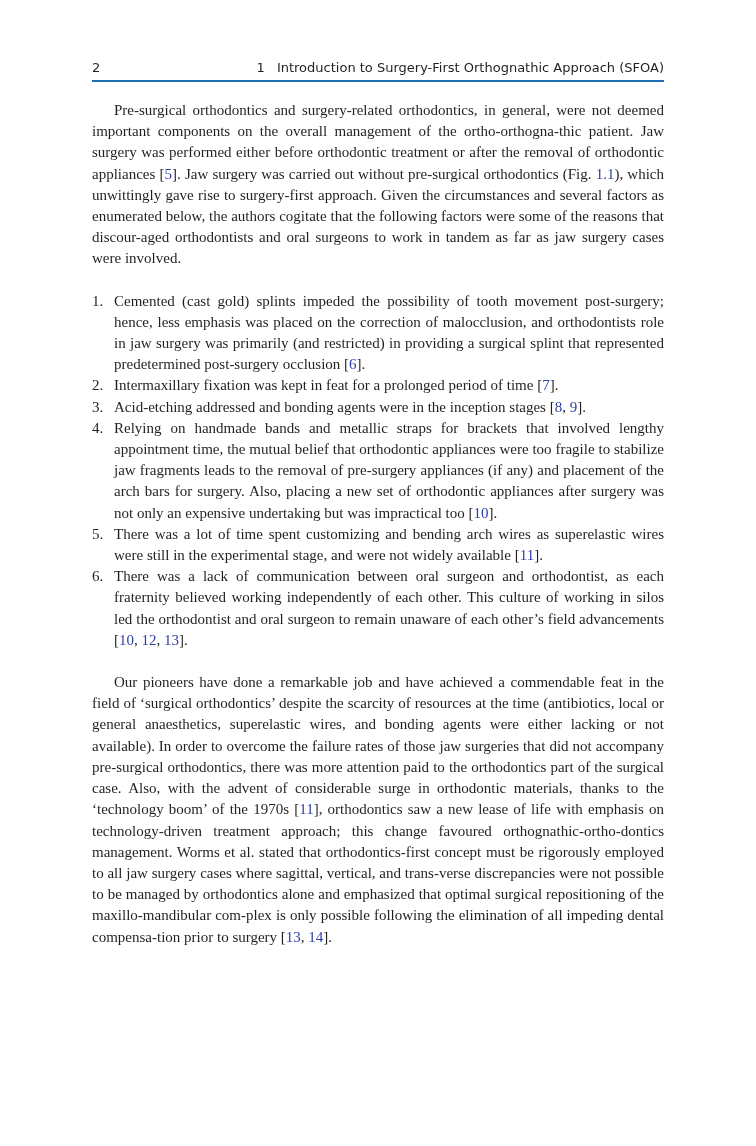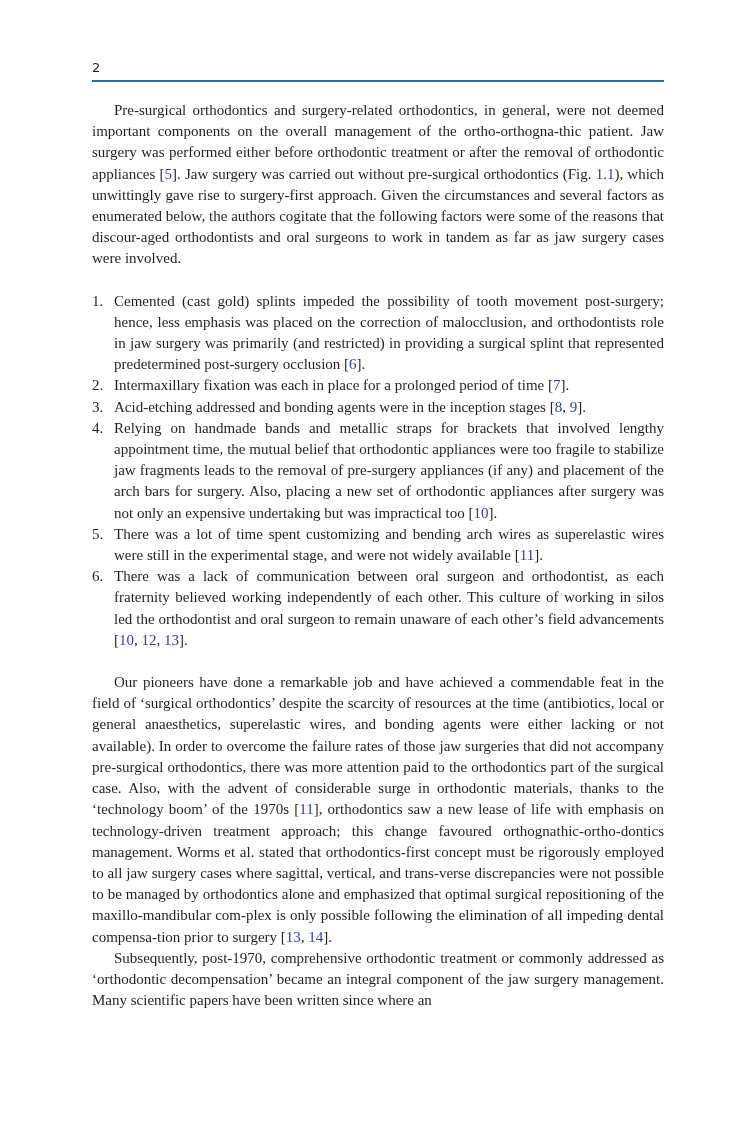--- a/index.html
+++ b/index.html
@@ -23,31 +23,33 @@
   .list li { position: relative; padding-left: 22px; }
   .list li .num { position: absolute; left: 0; top: 0; }
   a.ref { color: #2b3fa8; text-decoration: none; }
 </style>
 </head>
 <body>
 
 <div class="page">
   <div class="header">
     <span class="pnum">2</span>
+    <span class="running">
+      <span class="chap">1</span><span>Introduction to Surgery-First Orthognathic Approach (SFOA)</span>
+    </span>
   </div>
 
   <div class="body">
     <p><span>Pre-surgical orthodontics and surgery-related orthodontics, in general, were not deemed important components on the overall management of the ortho-orthogna-thic patient. Jaw surgery was performed either before orthodontic treatment or after the removal of orthodontic appliances [</span><a class="ref" href="#">5</a><span>]. Jaw surgery was carried out without pre-surgical orthodontics (Fig. </span><a class="ref" href="#">1.1</a><span>), which unwittingly gave rise to surgery-first approach. Given the circumstances and several factors as enumerated below, the authors cogitate that the following factors were some of the reasons that discour-aged orthodontists and oral surgeons to work in tandem as far as jaw surgery cases were involved.</span></p>
 
     <ol class="list">
       <li><span class="num">1.</span><span>Cemented (cast gold) splints impeded the possibility of tooth movement post-surgery; hence, less emphasis was placed on the correction of malocclusion, and orthodontists role in jaw surgery was primarily (and restricted) in providing a surgical splint that represented predetermined post-surgery occlusion [</span><span class="refs"><a class="ref" href="#">6</a></span><span>].</span></li>
-      <li><span class="num">2.</span><span>Intermaxillary fixation was each in place for a prolonged period of time [</span><span class="refs"><a class="ref" href="#">7</a></span><span>].</span></li>
+      <li><span class="num">2.</span><span>Intermaxillary fixation was kept in feat for a prolonged period of time [</span><span class="refs"><a class="ref" href="#">7</a></span><span>].</span></li>
       <li><span class="num">3.</span><span>Acid-etching addressed and bonding agents were in the inception stages [</span><span class="refs"><a class="ref" href="#">8</a>, <a class="ref" href="#">9</a></span><span>].</span></li>
       <li><span class="num">4.</span><span>Relying on handmade bands and metallic straps for brackets that involved lengthy appointment time, the mutual belief that orthodontic appliances were too fragile to stabilize jaw fragments leads to the removal of pre-surgery appliances (if any) and placement of the arch bars for surgery. Also, placing a new set of orthodontic appliances after surgery was not only an expensive undertaking but was impractical too [</span><span class="refs"><a class="ref" href="#">10</a></span><span>].</span></li>
       <li><span class="num">5.</span><span>There was a lot of time spent customizing and bending arch wires as superelastic wires were still in the experimental stage, and were not widely available [</span><span class="refs"><a class="ref" href="#">11</a></span><span>].</span></li>
       <li><span class="num">6.</span><span>There was a lack of communication between oral surgeon and orthodontist, as each fraternity believed working independently of each other. This culture of working in silos led the orthodontist and oral surgeon to remain unaware of each other’s field advancements [</span><span class="refs"><a class="ref" href="#">10</a>, <a class="ref" href="#">12</a>, <a class="ref" href="#">13</a></span><span>].</span></li>
     </ol>
 
     <p><span>Our pioneers have done a remarkable job and have achieved a commendable feat in the field of ‘surgical orthodontics’ despite the scarcity of resources at the time (antibiotics, local or general anaesthetics, superelastic wires, and bonding agents were either lacking or not available). In order to overcome the failure rates of those jaw surgeries that did not accompany pre-surgical orthodontics, there was more attention paid to the orthodontics part of the surgical case. Also, with the advent of considerable surge in orthodontic materials, thanks to the ‘technology boom’ of the 1970s [</span><a class="ref" href="#">11</a><span>], orthodontics saw a new lease of life with emphasis on technology-driven treatment approach; this change favoured orthognathic-ortho-dontics management. Worms et al. stated that orthodontics-first concept must be rigorously employed to all jaw surgery cases where sagittal, vertical, and trans-verse discrepancies were not possible to be managed by orthodontics alone and emphasized that optimal surgical repositioning of the maxillo-mandibular com-plex is only possible following the elimination of all impeding dental compensa-tion prior to surgery [</span><a class="ref" href="#">13</a><span>, </span><a class="ref" href="#">14</a><span>].</span></p>
 
-    <p><span>Subsequently, post-1970, comprehensive orthodontic treatment or commonly addressed as ‘orthodontic decompensation’ became an integral component of the jaw surgery management. Many scientific papers have been written since where an</span></p>
   </div>
 </div>
 
 </body></html>

